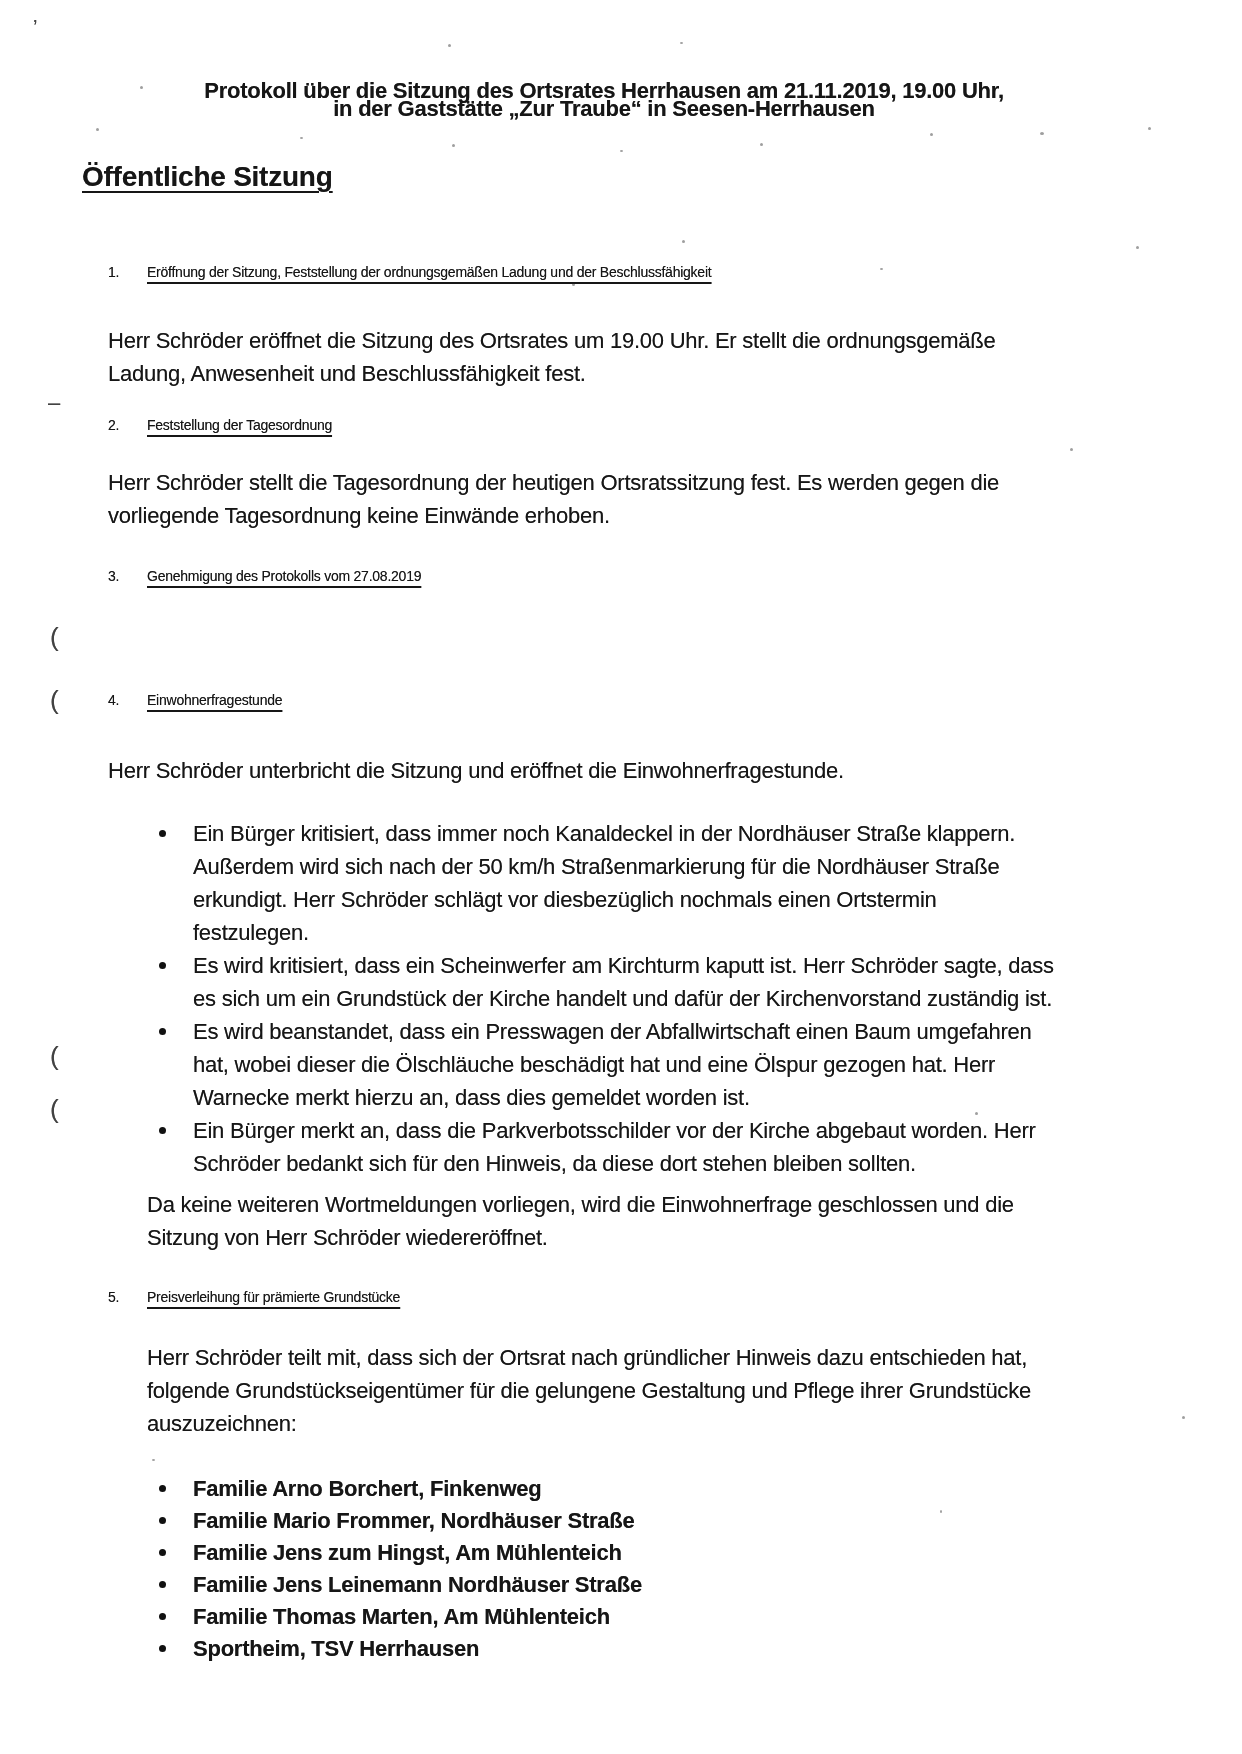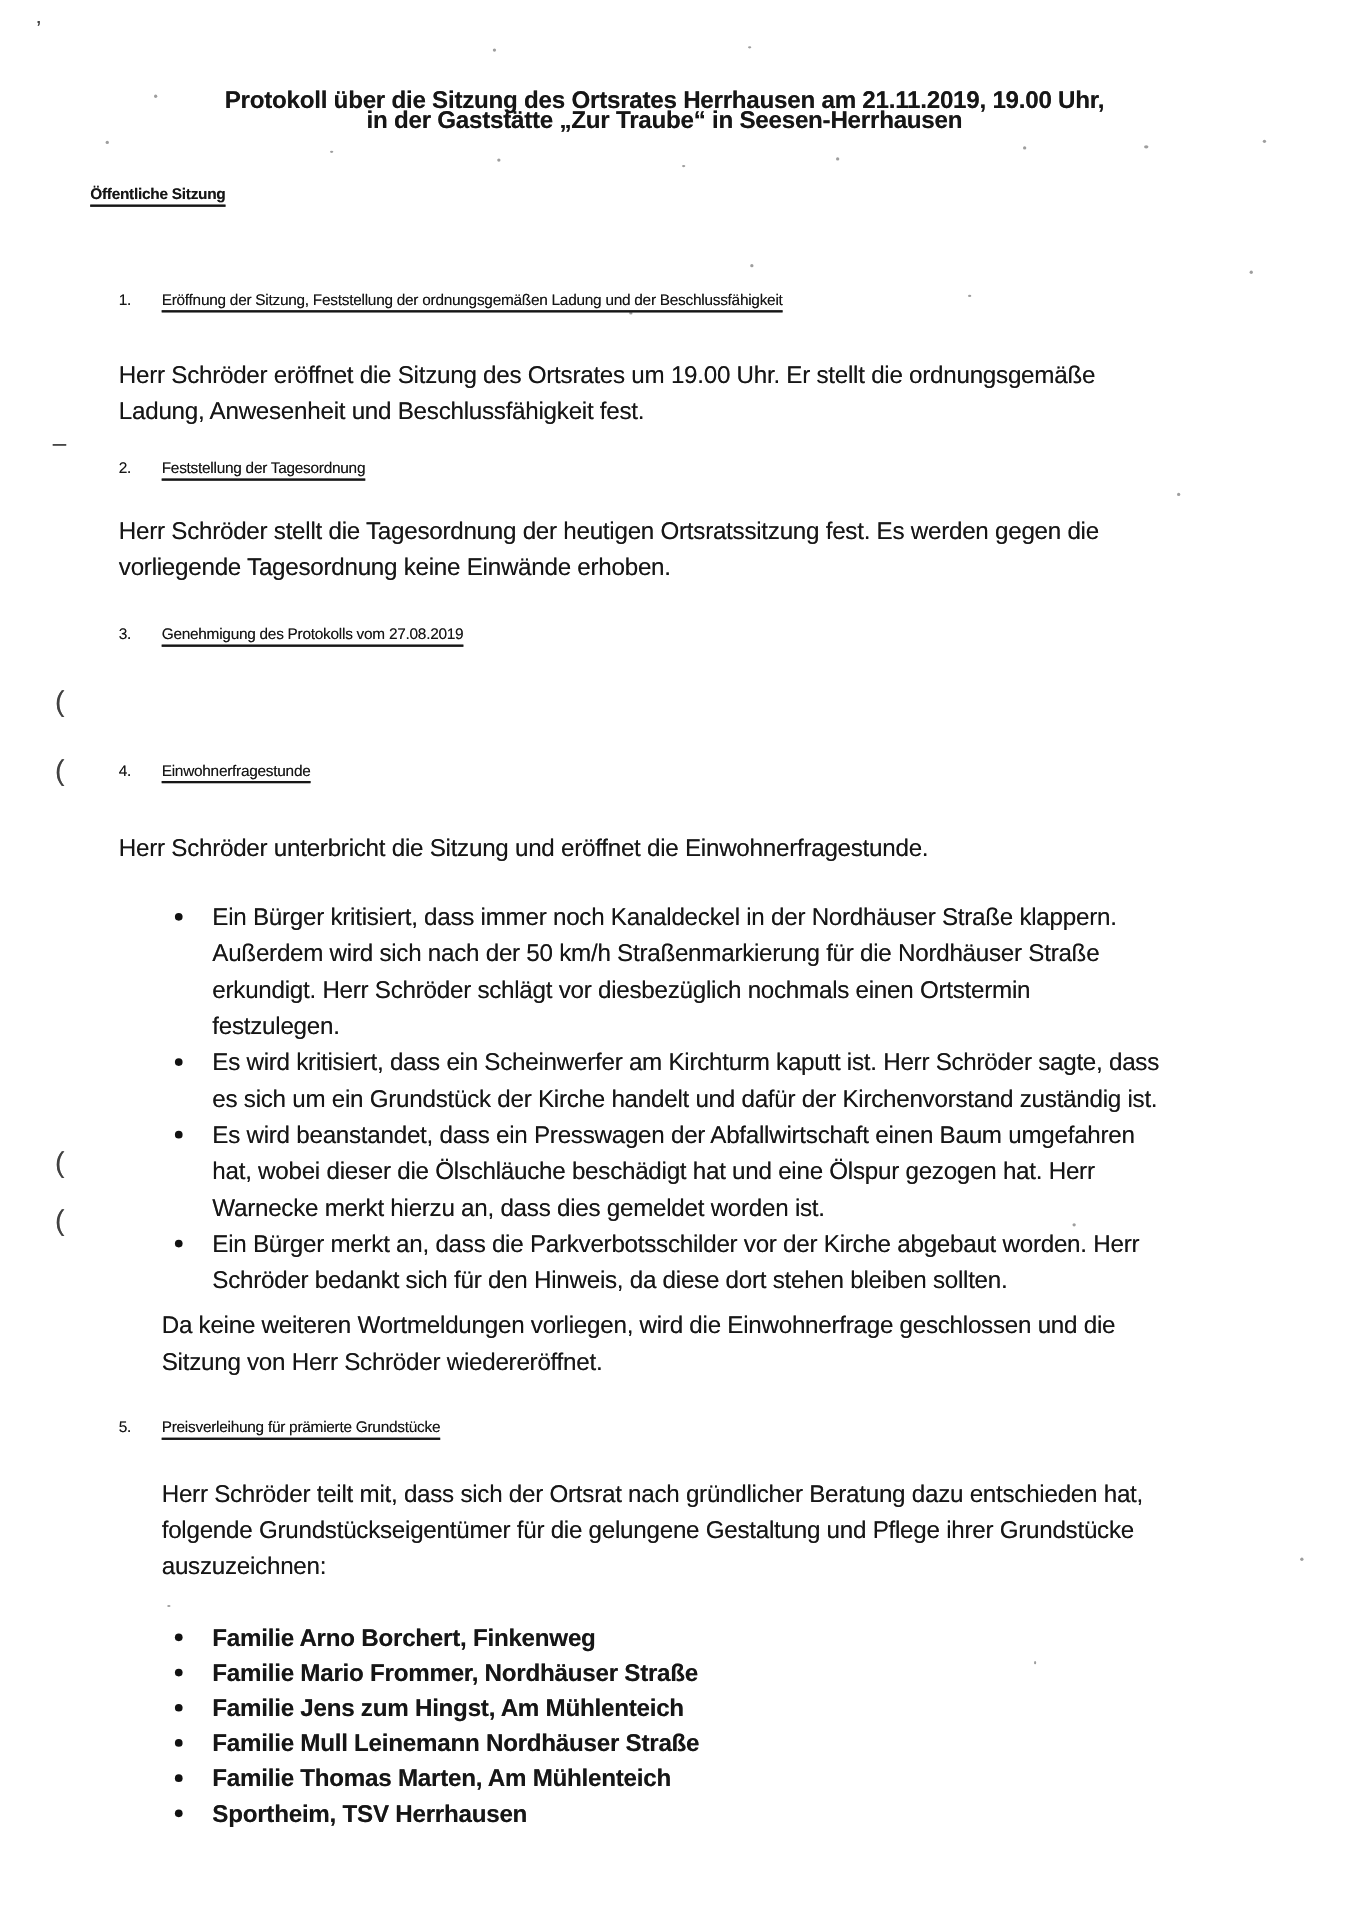--- a/index.html
+++ b/index.html
@@ -11,21 +11,21 @@
     font-family:"Liberation Sans", sans-serif;
     color:#161616;
     letter-spacing:-0.015em;
     overflow:hidden;
     text-shadow:0 0 .4px rgba(0,0,0,.55);
   }
   .abs{position:absolute;}
   .line{line-height:33px;font-size:22px;white-space:nowrap;}
   .title .line{font-weight:700;}
   .title{left:0;width:1208px;text-align:center;}
-  .session-head{font-size:14px;font-weight:700;text-decoration:underline;text-underline-offset:5px;text-decoration-thickness:2px;line-height:33px;}
+  .session-head{font-size:28px;font-weight:700;text-decoration:underline;text-underline-offset:5px;text-decoration-thickness:2px;line-height:33px;}
   .sec-head{left:108px;font-size:14px;line-height:33px;white-space:nowrap;}
   .sec-head .num{display:inline-block;width:39px;}
   .sec-head .head{text-decoration:underline;text-underline-offset:5px;text-decoration-thickness:1.6px;}
   .para{left:108px;}
   .para-ind{left:147px;}
   ul.blist{margin:7px;padding:0;list-style:none;}
   li.bullet{position:relative;padding-left:36px;margin:0;}
   li.bullet .dot{
     position:absolute;left:2px;top:13px;
     width:7px;height:7px;border-radius:50%;
@@ -105,41 +105,41 @@
 
   <div class="abs para-ind" style="top:1188px;">
     <div class="line">Da keine weiteren Wortmeldungen vorliegen, wird die Einwohnerfrage geschlossen und die</div>
     <div class="line">Sitzung von Herr Schröder wiedereröffnet.</div>
   </div>
 
   <div class="abs sec-head" style="top:1281px;">
     <span class="num">5.</span><span class="head">Preisverleihung für prämierte Grundstücke</span>
   </div>
   <div class="abs para-ind" style="top:1341px;">
-    <div class="line">Herr Schröder teilt mit, dass sich der Ortsrat nach gründlicher Beratung dazu entschieden hat,</div>
+    <div class="line">Herr Schröder teilt mit, dass sich der Ortsrat nach gründlicher Hinweis dazu entschieden hat,</div>
     <div class="line">folgende Grundstückseigentümer für die gelungene Gestaltung und Pflege ihrer Grundstücke</div>
     <div class="line">auszuzeichnen:</div>
   </div>
 
   <ul class="abs blist blist-s5" style="top:1466px;left:150px;font-weight:bold;">
     <li class="bullet">
       <span class="dot"></span>
       <div class="line">Familie Arno Borchert, Finkenweg</div>
     </li>
     <li class="bullet">
       <span class="dot"></span>
       <div class="line">Familie Mario Frommer, Nordhäuser Straße</div>
     </li>
     <li class="bullet">
       <span class="dot"></span>
       <div class="line">Familie Jens zum Hingst, Am Mühlenteich</div>
     </li>
     <li class="bullet">
       <span class="dot"></span>
-      <div class="line">Familie Mull Leinemann Nordhäuser Straße</div>
+      <div class="line">Familie Jens Leinemann Nordhäuser Straße</div>
     </li>
     <li class="bullet">
       <span class="dot"></span>
       <div class="line">Familie Thomas Marten, Am Mühlenteich</div>
     </li>
     <li class="bullet">
       <span class="dot"></span>
       <div class="line">Sportheim, TSV Herrhausen</div>
     </li>
   </ul>

